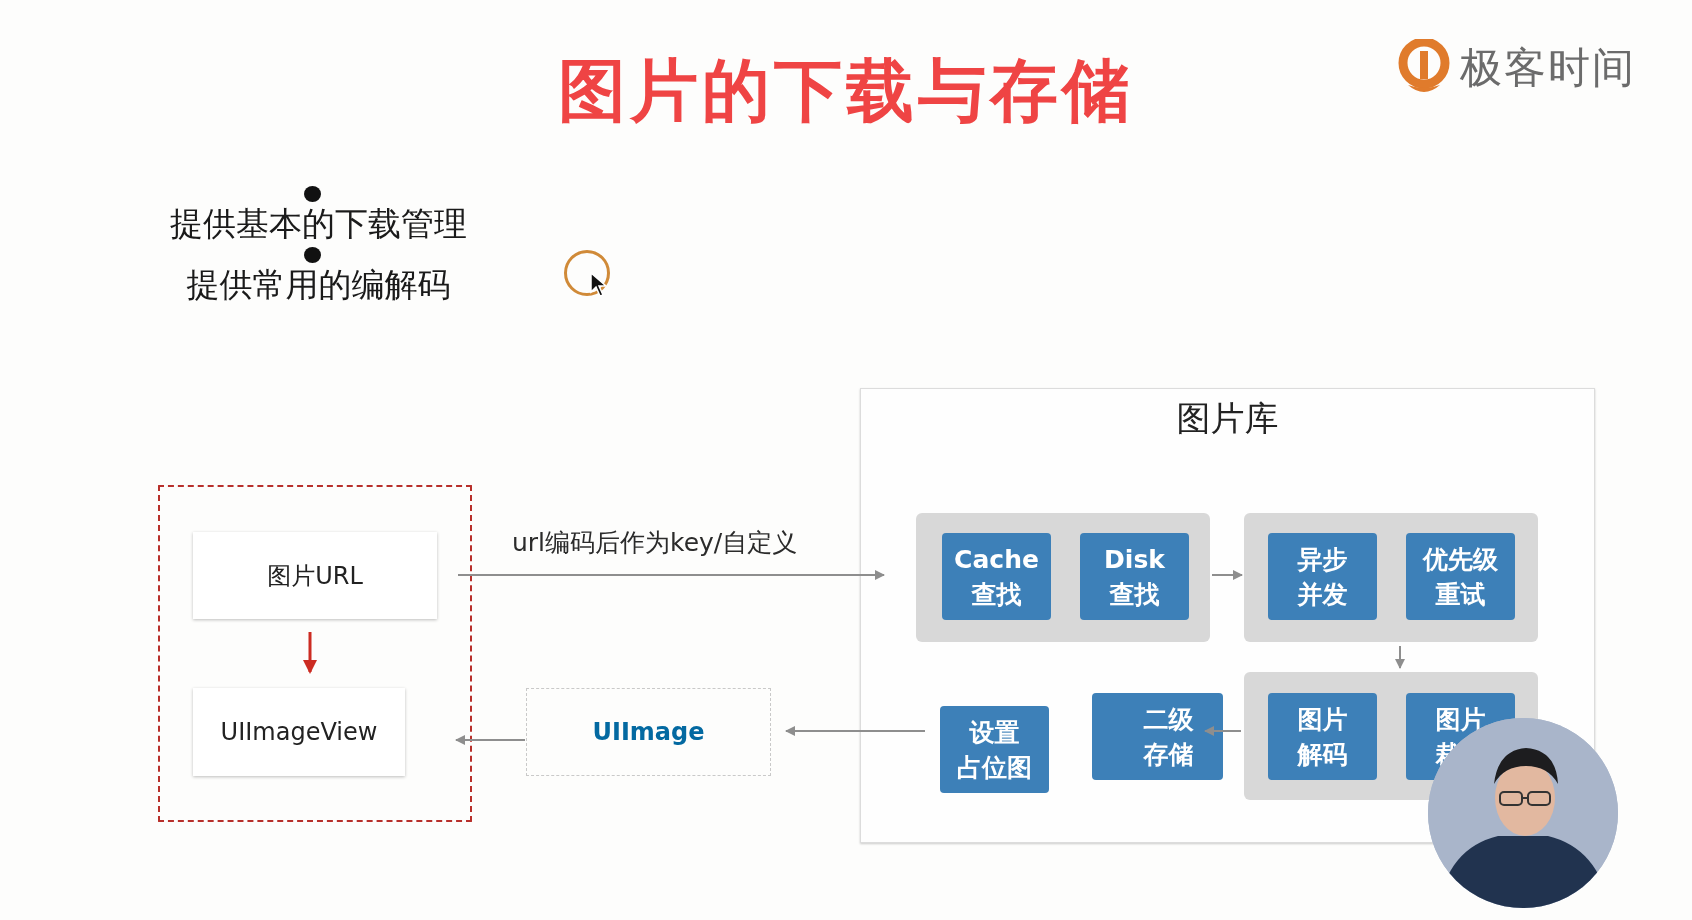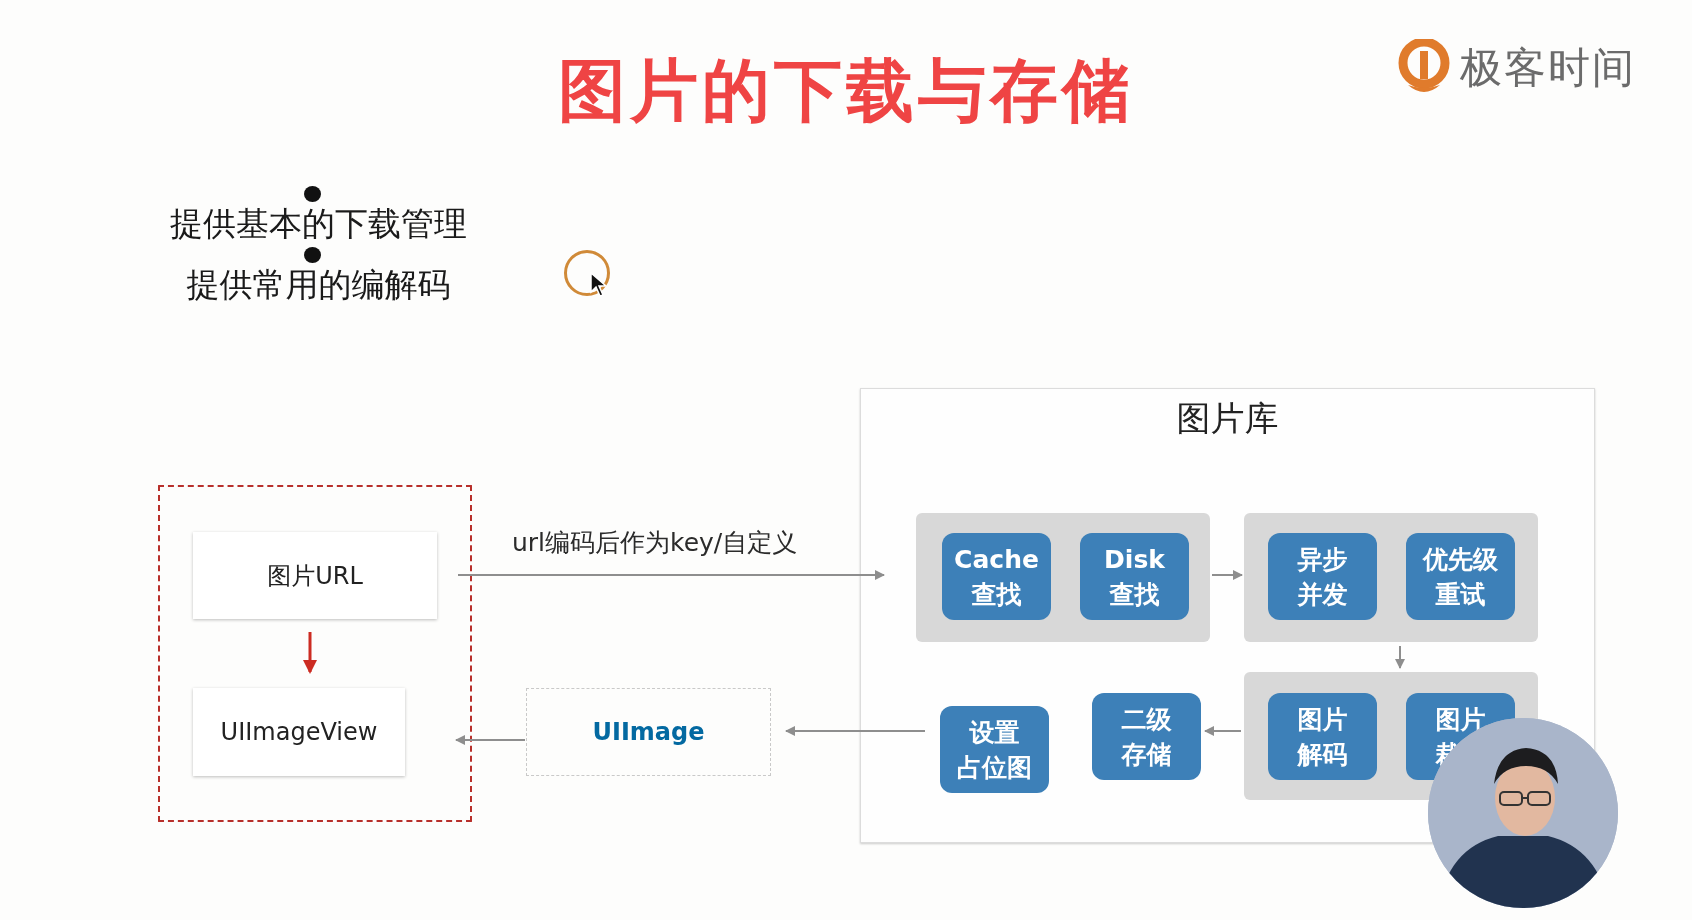--- a/index.html
+++ b/index.html
@@ -39,21 +39,21 @@
 
   .lib-panel { left:860px; top:388px; width:733px; height:453px; background:#fefefe; border:1px solid #dcdcdc; box-shadow:0 1px 2px rgba(0,0,0,0.2); }
   .lib-title { left:1160px; top:396px; width:135px; text-align:center; font-size:34px; color:#222; }
 
   .group { background:#d8d8d8; border-radius:6px; }
   .g1 { left:916px; top:513px; width:294px; height:129px; }
   .g2 { left:1244px; top:513px; width:294px; height:129px; }
   .g3 { left:1244px; top:672px; width:294px; height:128px; }
 
   .step {
-    background:#3d80b8; color:#fff; border-radius:12px;
+    background:#3d80b8; color:#fff; border-radius:4px;
     width:109px; height:87px;
     display:flex; flex-direction:column; align-items:center; justify-content:center;
     font-size:25px; font-weight:bold; line-height:35px; text-align:center;
   }
 
   svg.overlay { position:absolute; left:0; top:0; }
 
   .video { left:1428px; top:718px; width:190px; height:190px; border-radius:50%; overflow:hidden; background:#a9b6cb; }
 </style>
 </head>
@@ -113,21 +113,21 @@
 
 <div class="abs step" style="left:1268px;top:693px;">
   <span>图片</span>
   <span>解码</span>
 </div>
 <div class="abs step" style="left:1406px;top:693px;">
   <span>图片</span>
   <span>裁剪</span>
 </div>
 
-<div class="abs step" style="left:1092px;top:693px;">
+<div class="abs step" style="left:1092px;top:693px;padding-left:22px;">
   <span>二级</span>
   <span>存储</span>
 </div>
 <div class="abs step" style="left:940px;top:693px;margin-top:13px;">
   <span>设置</span>
   <span>占位图</span>
 </div>
 
 <div class="abs scope"></div>
 <div class="abs card card-url">图片URL</div>

